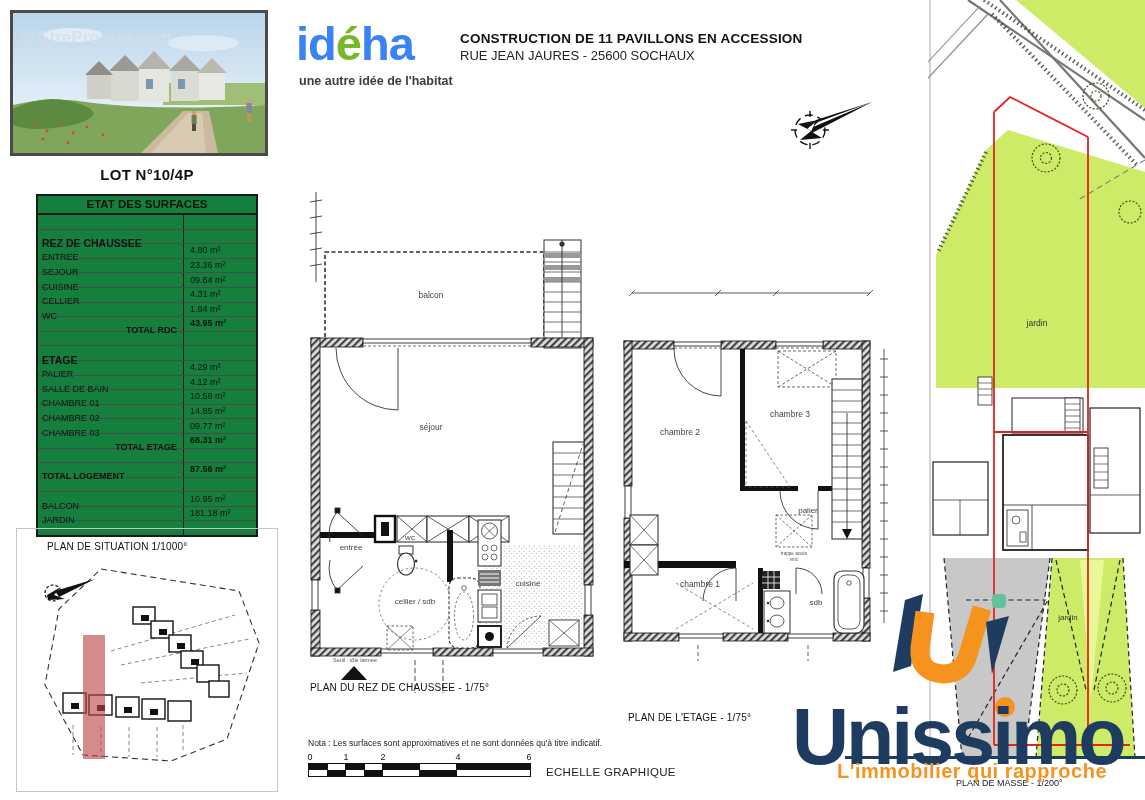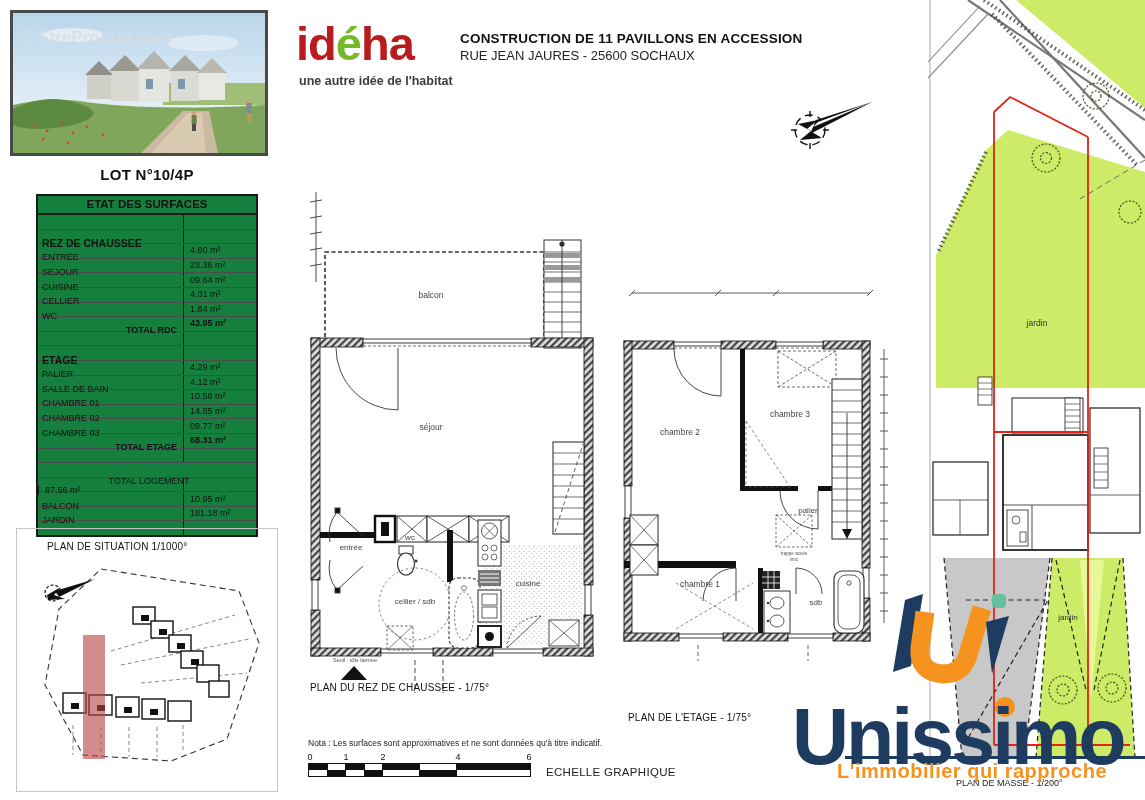--- a/index.html
+++ b/index.html
@@ -17,29 +17,29 @@
   
   .surfaces{left:36px;top:194px;width:222px;border:2px solid #1a1a1a;background:#15803d;box-sizing:border-box;}
   .t-head{font-weight:bold;text-align:center;font-size:11.5px;padding:2px 0 3px;border-bottom:2px solid #1a1a1a;}
   .srow{display:flex;height:13.6px;align-items:center;font-size:9px;line-height:1;}
   .srow + .srow{border-top:1px solid #4a4a4a;}
   .srow .lbl{flex:1;padding-left:4px;white-space:nowrap;margin-top:14px;}
   .srow .val{width:66px;border-left:1.5px solid #1a1a1a;padding-left:6px;align-self:stretch;display:flex;align-items:center;}
   .srow.section .lbl{font-weight:bold;font-size:10.5px;}
   .srow.total{font-weight:bold;}
   .srow.total .lbl{text-align:right;padding-right:6px;}
-  .srow.total-left{font-weight:normal;flex-direction:column;}
+  .srow.total-left{font-weight:bold;}
 
   
   .sit-box{left:16px;top:528px;width:262px;height:264px;border:1px solid #c6c6c6;box-sizing:border-box;}
   .sit-caption{left:30px;top:12px;font-size:10px;color:#111;position:absolute;}
 
   
   .logo{left:296px;top:20px;line-height:1;font-weight:bold;font-size:47px;letter-spacing:-1px;}
-  .logo .b{color:#b91c1c;} .logo .g{color:#76b82a;}
+  .logo .b{color:#3b82f6;} .logo .g{color:#76b82a;}
   .logo-tag{left:299px;top:74px;font-weight:bold;font-size:12.5px;color:#3d3d3d;}
   .doc-title1{left:460px;top:31px;font-weight:bold;font-size:13.5px;letter-spacing:.2px;}
   .doc-title2{left:460px;top:48px;font-size:13px;color:#222;}
 
   
   .caption{font-size:10px;color:#111;letter-spacing:.2px;}
   .nota{left:308px;top:738px;font-size:8.5px;color:#222;line-height:1.3;}
 
   
   .scalebar{left:308px;top:752px;width:420px;height:40px;}

